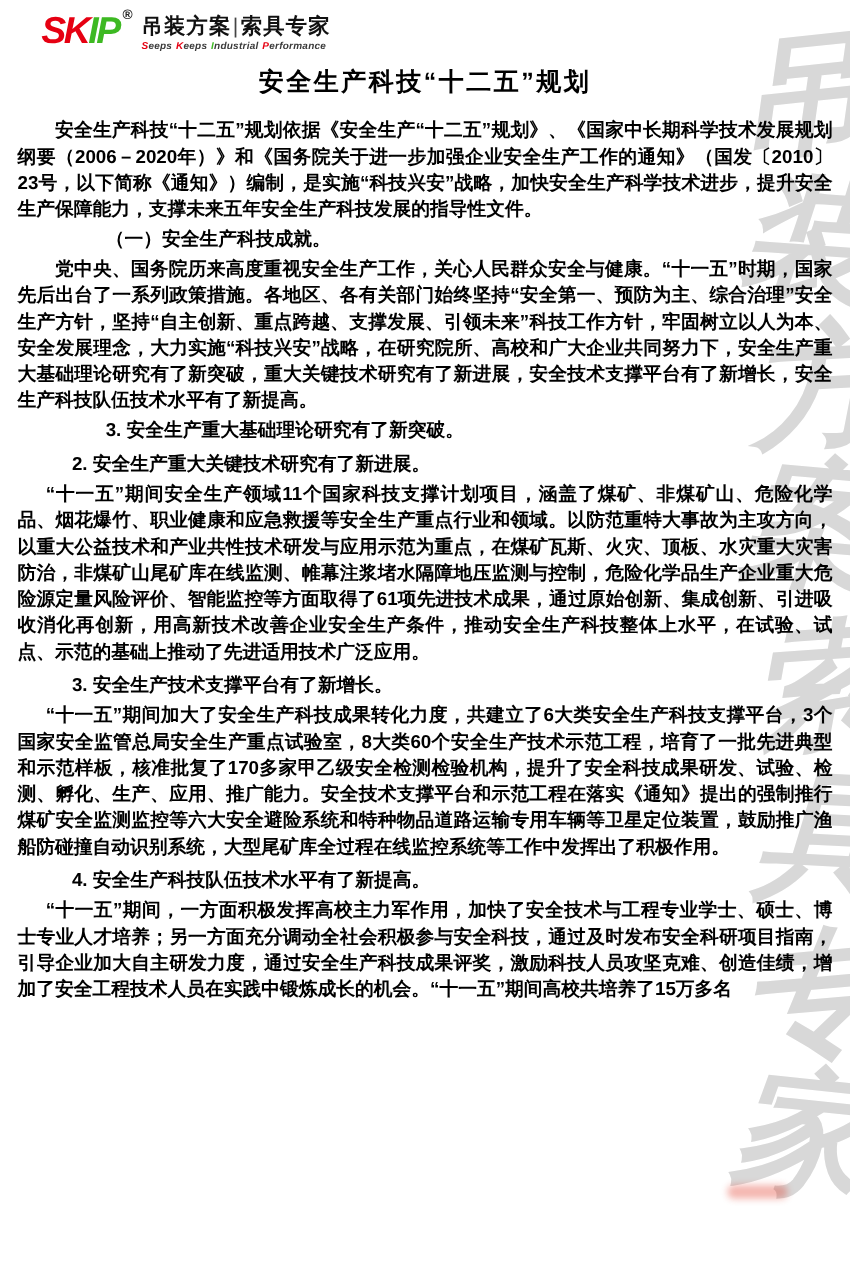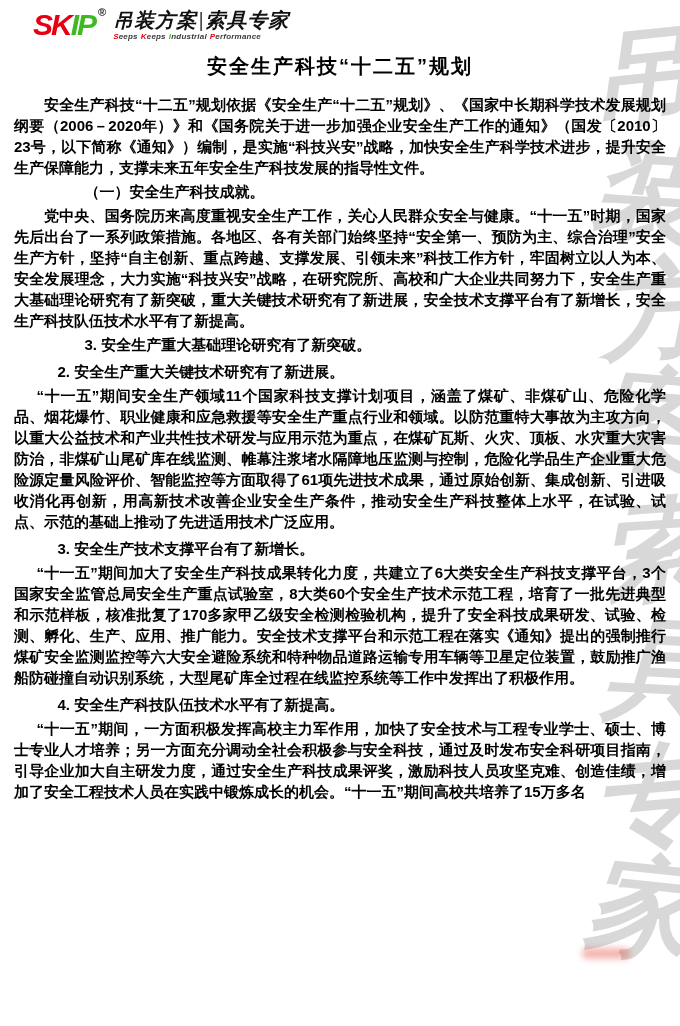--- a/index.html
+++ b/index.html
@@ -34,23 +34,22 @@
   .brand-wrap { position:relative; display:flex; align-items:flex-start; }
   .brand {
     font-size:30px; font-weight:800; font-style:italic; line-height:34px;
     letter-spacing:-2px; font-family:"Liberation Sans",sans-serif;
   }
   .brand .red   { color:#e60012; }
   .brand .green { color:#3db922; }
   .registered { font-size:11px; font-weight:700; color:#222; margin:-2px 0 0 3px; font-style:normal; }
   .tagline-block { margin-left:7px; padding-top:3px; }
   .tagline-cn {
-    font-size:20px; font-weight:700; color:#111; letter-spacing:1px; line-height:19px;
+    font-size:17px; font-weight:700; color:#111; letter-spacing:1px; line-height:19px;
     white-space:nowrap;
-    font-style:italic;
   }
   .tagline-cn .divider { font-weight:400; color:#444; padding:0 1px; }
   .tagline-en {
     font-size:8px; font-style:italic; font-weight:700; color:#3a3a3a;
     letter-spacing:0.2px; margin-top:2px; white-space:nowrap;
   }
   .tagline-en .w { margin-right:3px; }
   .ini-r { color:#e60012; }
   .ini-g { color:#3db922; }
 

